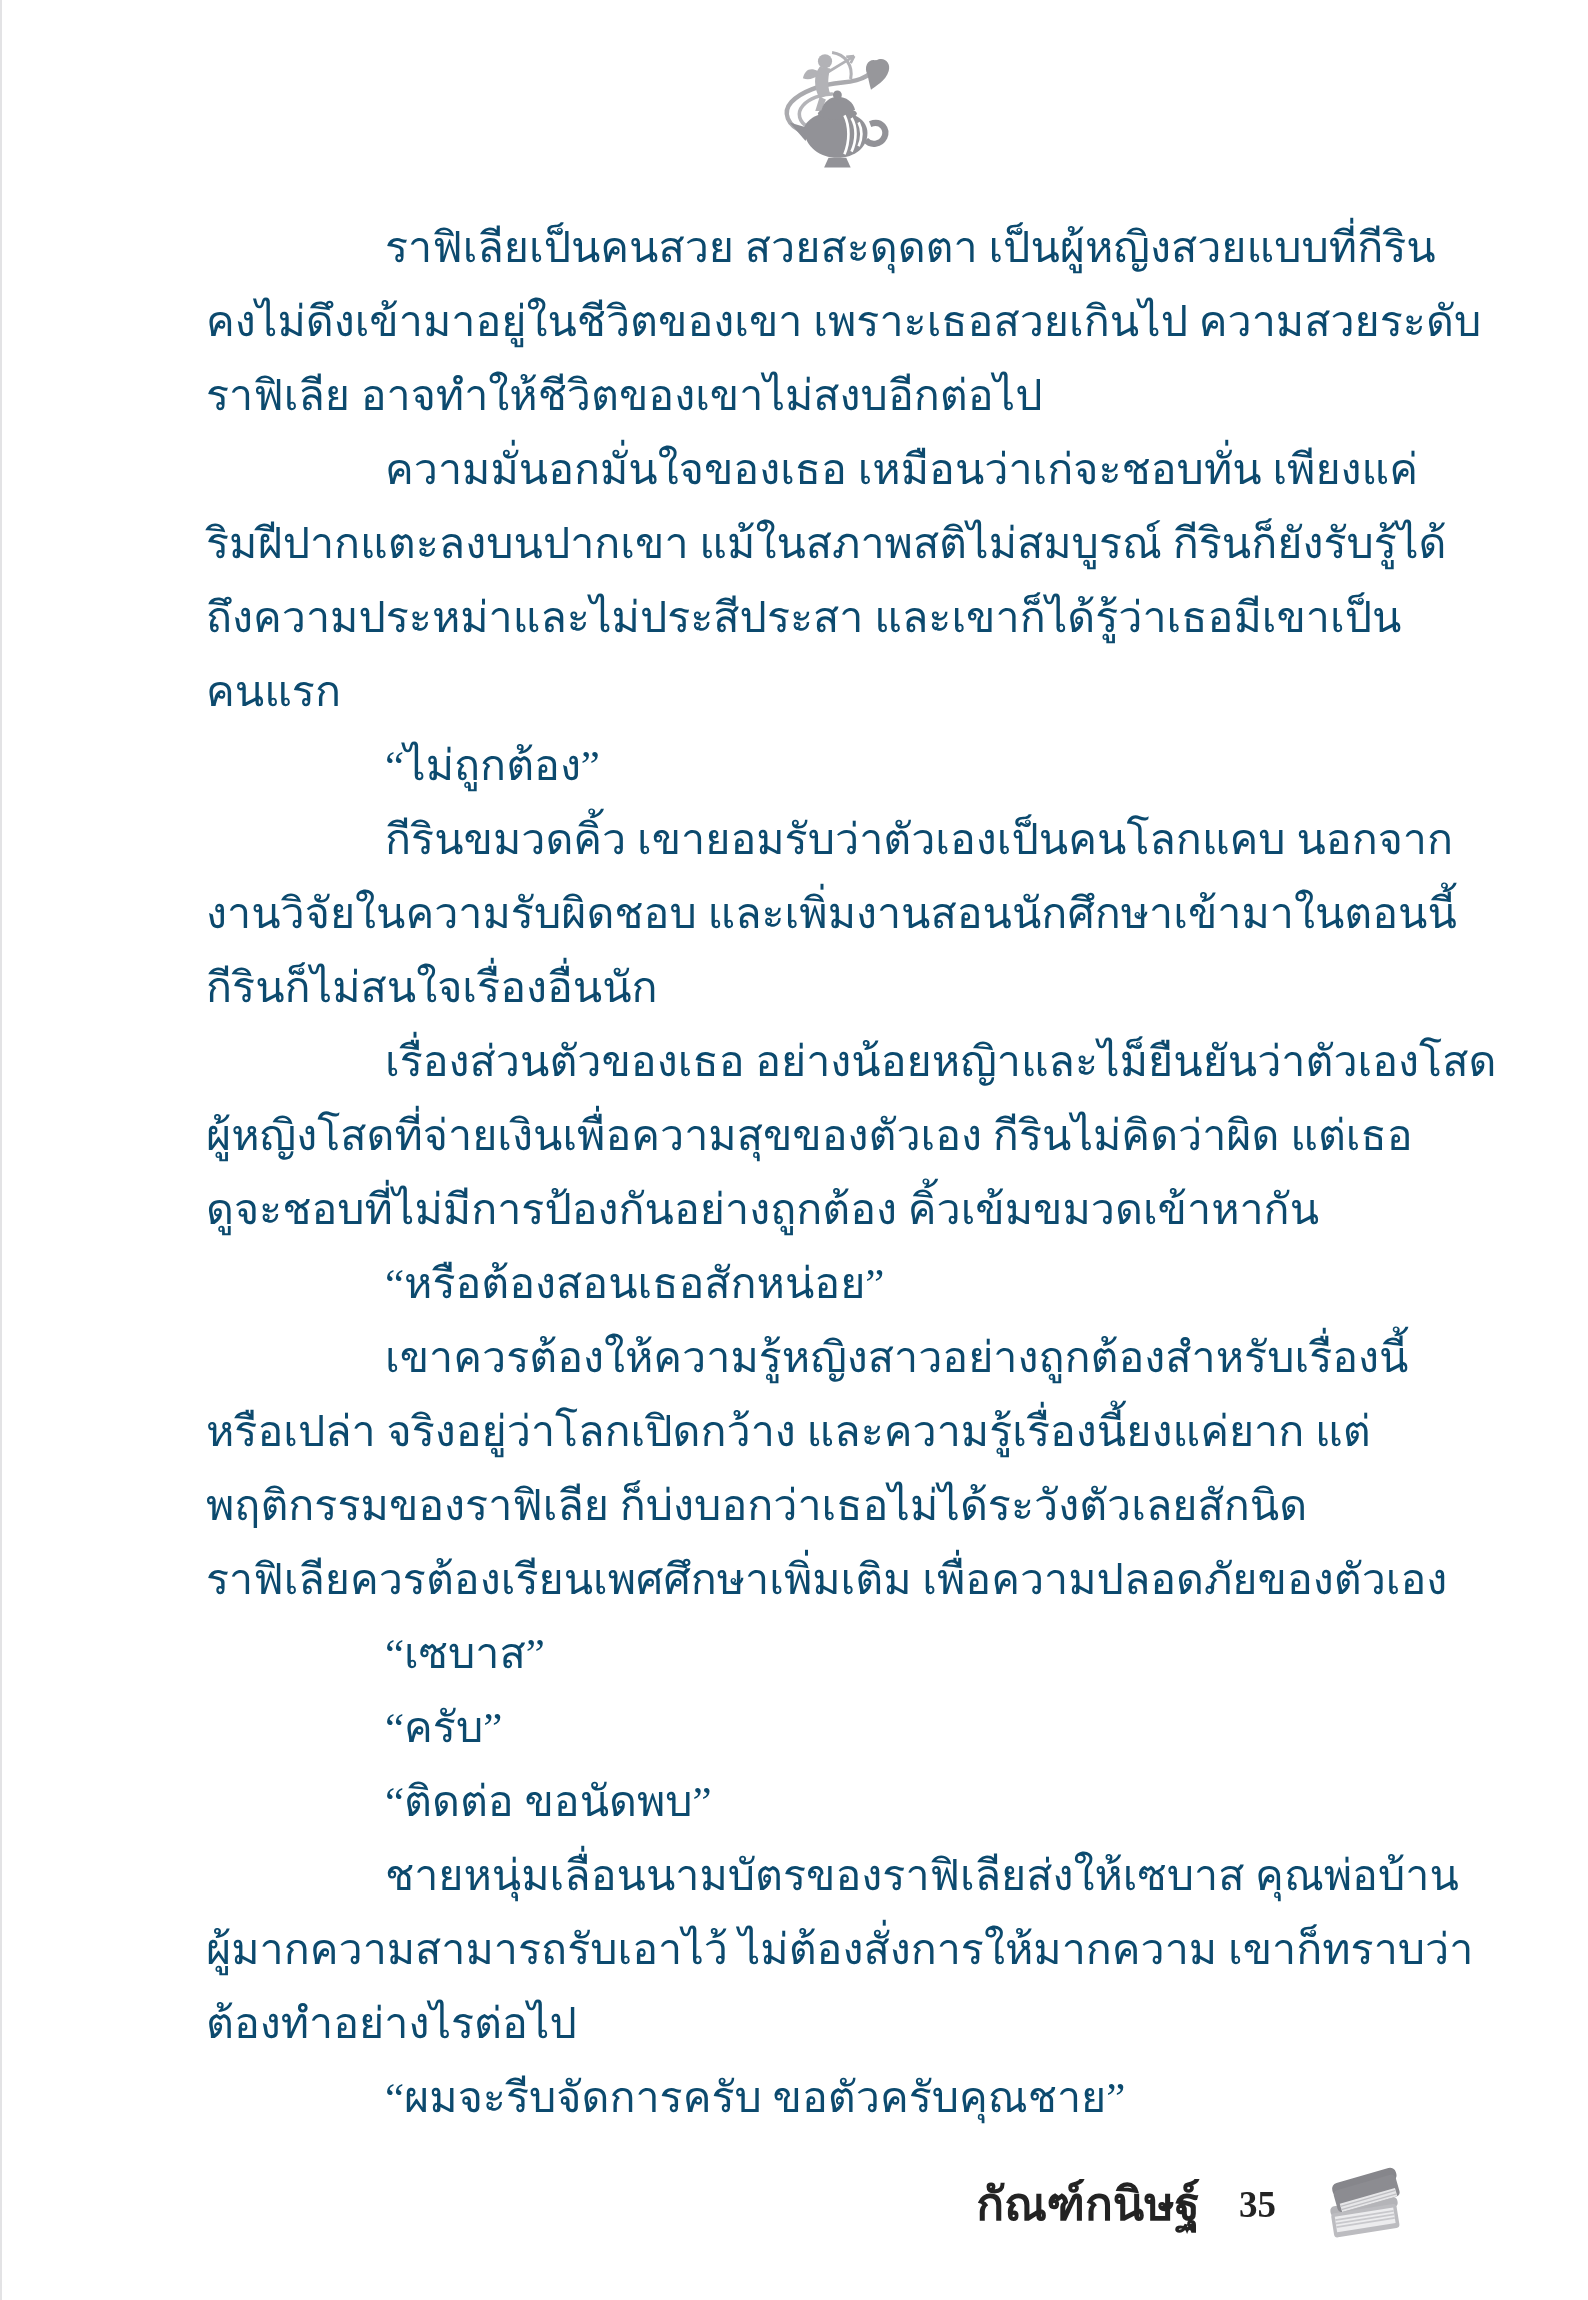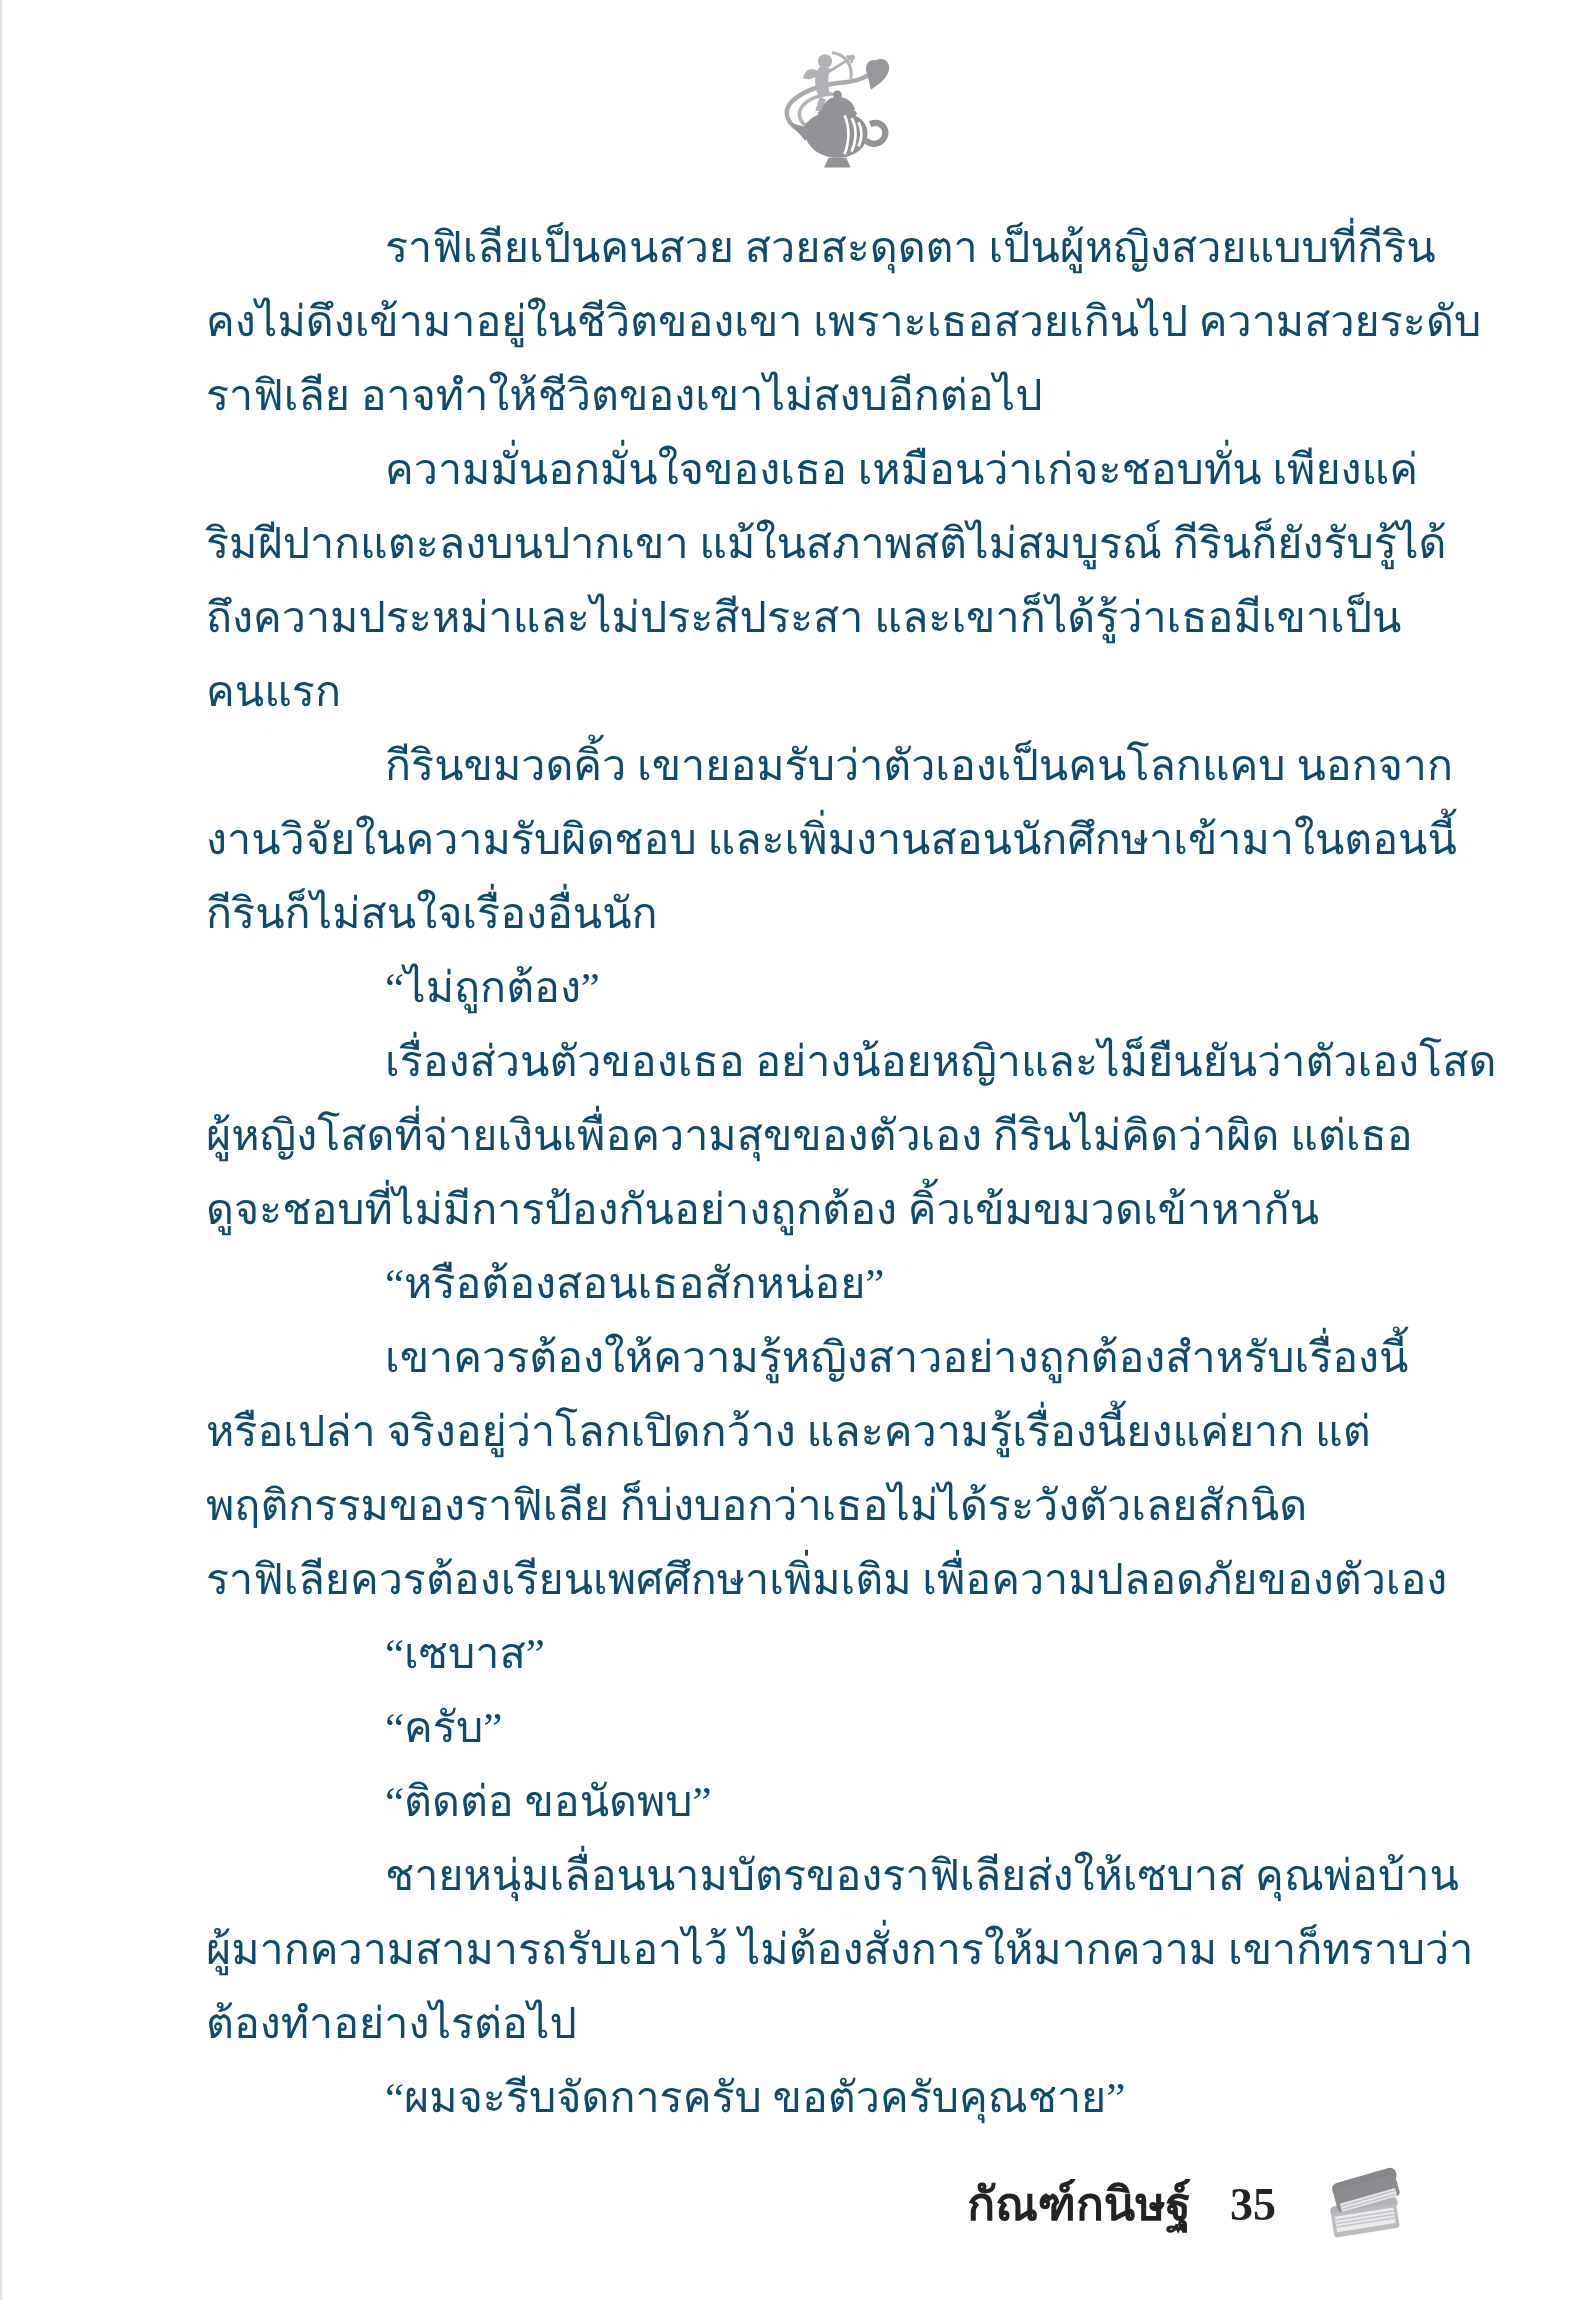--- a/index.html
+++ b/index.html
@@ -37,21 +37,21 @@
     display: flex; align-items: center;
   }
   .footer-title {
     font-weight: bold;
     font-size: 46px;
     color: #232323;
     line-height: 65px;
   }
   .footer-page {
     font-weight: bold;
-    font-size: 46px;
+    font-size: 37px;
     color: #232323;
     margin-left: 39px;
     line-height: 65px;
   }
   .books {
     width: 85px; height: 87px;
     margin-left: 50px;
     display: inline-block;
   }
 </style>
@@ -100,26 +100,26 @@
         <div class="line">คงไม่ดึงเข้ามาอยู่ในชีวิตของเขา เพราะเธอสวยเกินไป ความสวยระดับ</div>
         <div class="line">ราฟิเลีย อาจทำให้ชีวิตของเขาไม่สงบอีกต่อไป</div>
       </div>
       <div class="para">
         <div class="line indent">ความมั่นอกมั่นใจของเธอ เหมือนว่าเก่จะชอบทั่น เพียงแค่</div>
         <div class="line">ริมฝีปากแตะลงบนปากเขา แม้ในสภาพสติไม่สมบูรณ์ กีรินก็ยังรับรู้ได้</div>
         <div class="line">ถึงความประหม่าและไม่ประสีประสา และเขาก็ได้รู้ว่าเธอมีเขาเป็น</div>
         <div class="line">คนแรก</div>
       </div>
       <div class="para">
+        <div class="line indent">“ไม่ถูกต้อง”</div>
+      </div>
+      <div class="para">
         <div class="line indent">กีรินขมวดคิ้ว เขายอมรับว่าตัวเองเป็นคนโลกแคบ นอกจาก</div>
         <div class="line">งานวิจัยในความรับผิดชอบ และเพิ่มงานสอนนักศึกษาเข้ามาในตอนนี้</div>
         <div class="line">กีรินก็ไม่สนใจเรื่องอื่นนัก</div>
-      </div>
-      <div class="para">
-        <div class="line indent">“ไม่ถูกต้อง”</div>
       </div>
       <div class="para">
         <div class="line indent">เรื่องส่วนตัวของเธอ อย่างน้อยหญิาและไม็ยืนยันว่าตัวเองโสด</div>
         <div class="line">ผู้หญิงโสดที่จ่ายเงินเพื่อความสุขของตัวเอง กีรินไม่คิดว่าผิด แต่เธอ</div>
         <div class="line">ดูจะชอบที่ไม่มีการป้องกันอย่างถูกต้อง คิ้วเข้มขมวดเข้าหากัน</div>
       </div>
       <div class="para">
         <div class="line indent">“หรือต้องสอนเธอสักหน่อย”</div>
       </div>
       <div class="para">

